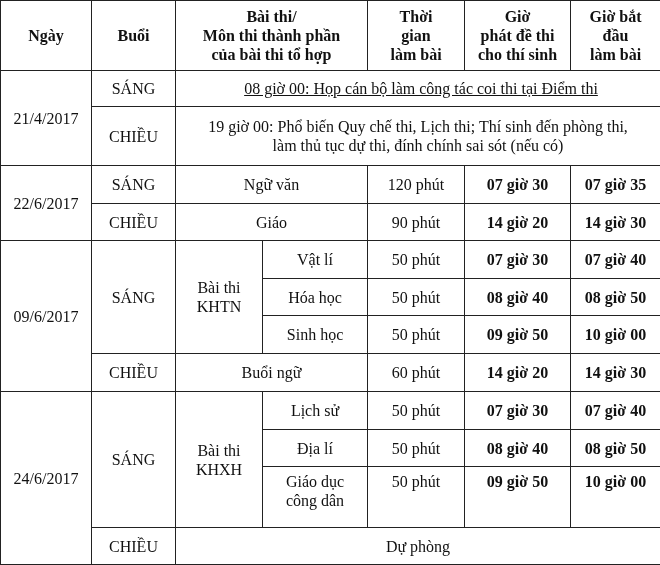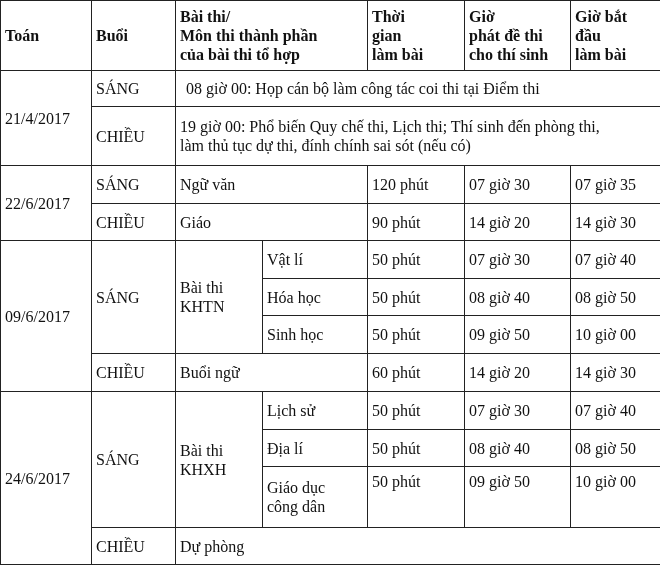--- a/index.html
+++ b/index.html
@@ -7,47 +7,47 @@
   table.schedule {
     border-collapse: collapse;
     width: 660px;
     table-layout: fixed;
     font-family: "Liberation Serif", "DejaVu Serif", serif;
     color: #111;
     font-size: 16px;
   }
   table.schedule td, table.schedule th {
     border: 1.5px solid #222;
-    text-align: left;
+    text-align: center;
     vertical-align: middle;
     padding: 0 4px;
     line-height: 19px;
   }
   table.schedule th { font-weight: bold; }
-  .b { font-weight: normal; }
-  .left { text-align: left; padding-left: 10px !important; }
+  .b { font-weight: bold; }
+  .left { text-align: left; padding-left: 10px !important; text-decoration: underline; }
   .hdr { height: 70px; }
   .pre { white-space: pre-line; }
 </style>
 </head>
 <body>
 
 <table class="schedule">
   <colgroup>
     <col style="width:91px">
     <col style="width:84px">
     <col style="width:87px">
     <col style="width:105px">
     <col style="width:97px">
     <col style="width:106px">
     <col style="width:90px">
   </colgroup>
   <tbody>
       <tr class="hdr">
-    <th>Toán</th>
+    <th>Ngày</th>
     <th>Buổi</th>
     <th colspan="2" class="pre">Bài thi/
 Môn thi thành phần
 của bài thi tổ hợp</th>
     <th class="pre">Thời
 gian
 làm bài</th>
     <th class="pre">Giờ
 phát đề thi
 cho thí sinh</th>
@@ -123,21 +123,21 @@
     <td class="b">07 giờ 30</td>
     <td class="b">07 giờ 40</td>
   </tr>
   <tr style="height:37px">
     <td>Địa lí</td>
     <td>50 phút</td>
     <td class="b">08 giờ 40</td>
     <td class="b">08 giờ 50</td>
   </tr>
   <tr style="height:61px">
-    <td class="pre" style="vertical-align:top;padding-top:11px">Giáo dục
+    <td class="pre" style="vertical-align:top;padding-top:5px">Giáo dục
 công dân</td>
     <td style="vertical-align:top;padding-top:5px">50 phút</td>
     <td class="b" style="vertical-align:top;padding-top:5px">09 giờ 50</td>
     <td class="b" style="vertical-align:top;padding-top:5px">10 giờ 00</td>
   </tr>
   <tr style="height:37px">
     <td>CHIỀU</td>
     <td colspan="5">Dự phòng</td>
   </tr>
 </tbody>

